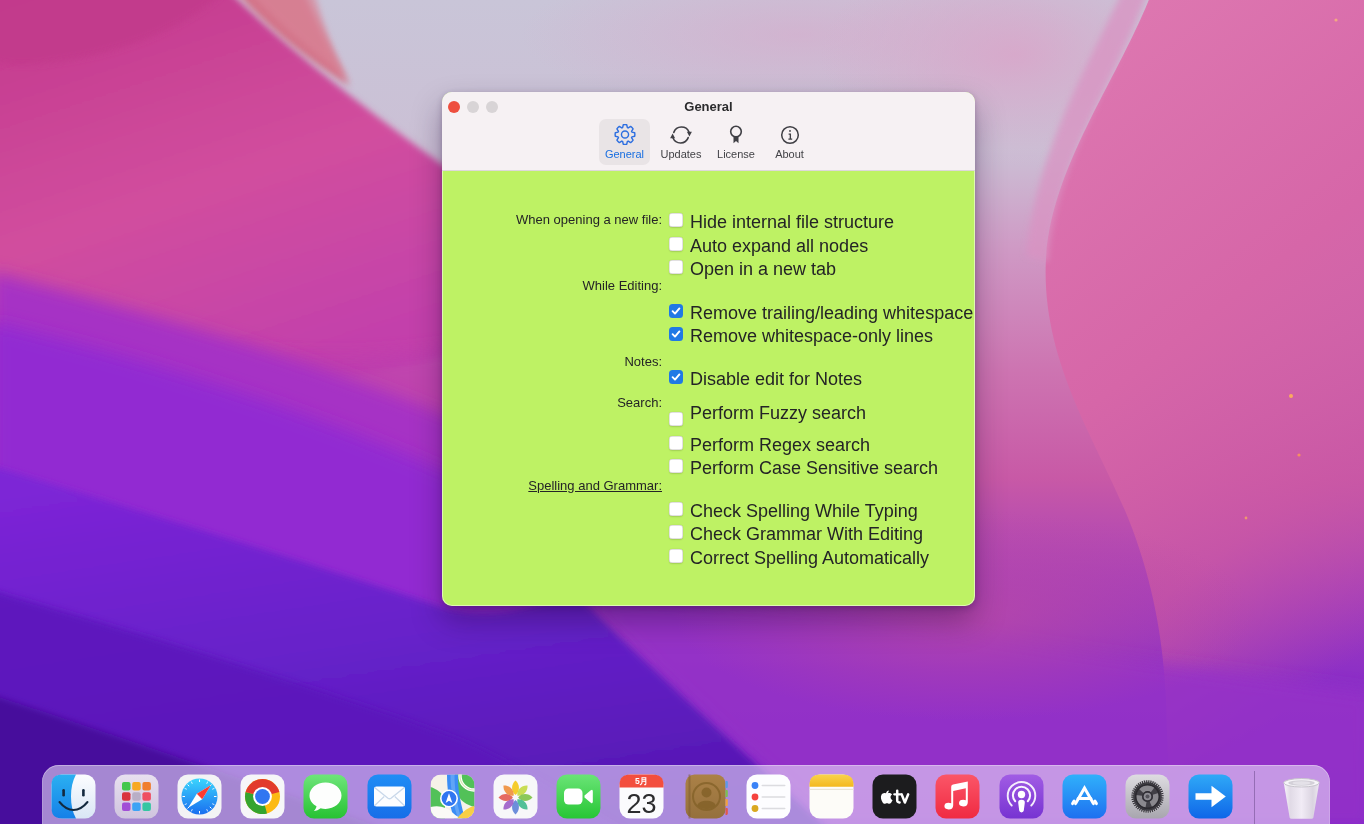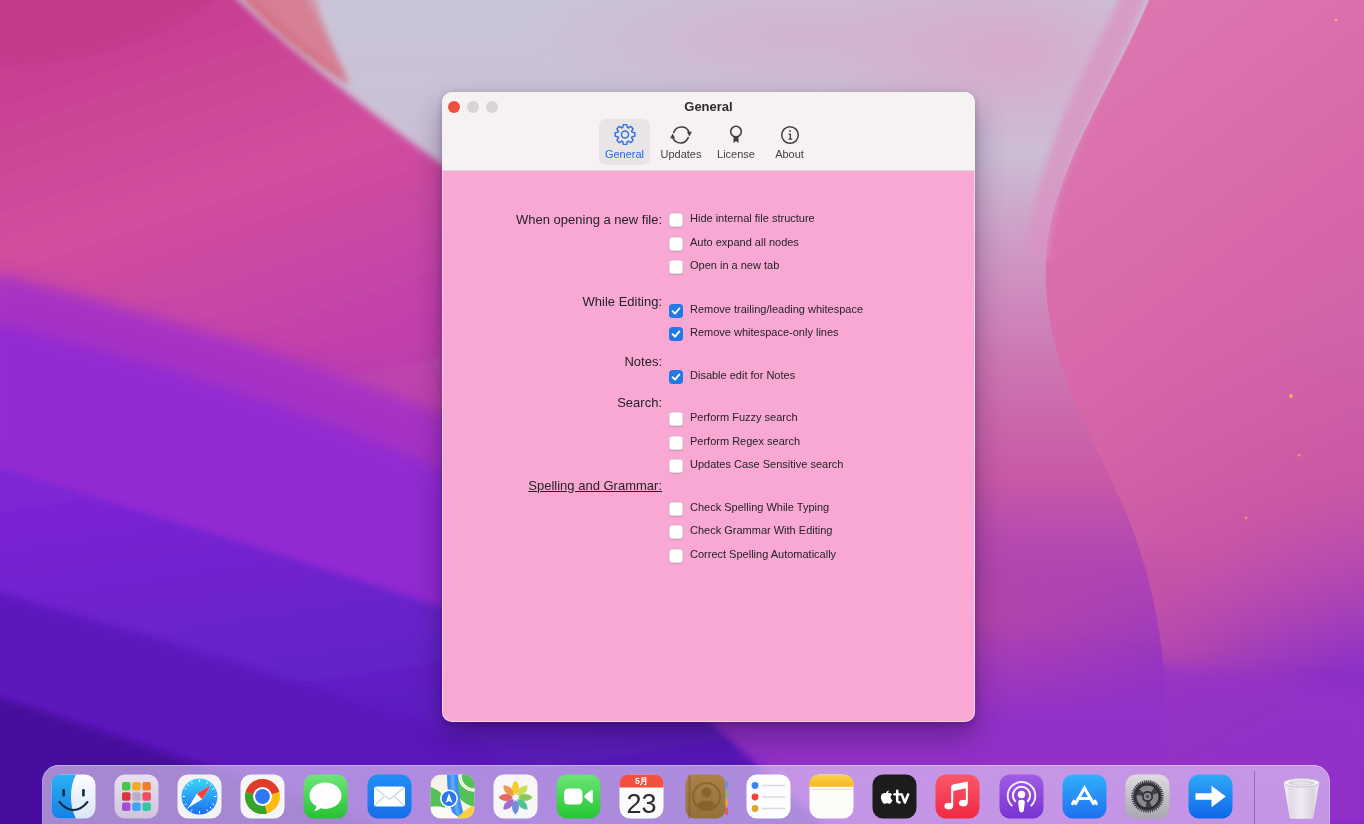--- a/index.html
+++ b/index.html
@@ -1,22 +1,22 @@
 <!DOCTYPE html>
 <html><head>
 <meta charset="utf-8">
 <style>
   * { margin:0; padding:0; box-sizing:border-box; }
   html,body { width:1364px; height:824px; overflow:hidden; font-family:"Liberation Sans", sans-serif; }
   #screen { position:relative; width:1364px; height:824px; overflow:hidden; background:#9a30d0; }
   #wall { position:absolute; left:0; top:0; }
 
   
-  #win { position:absolute; left:442px; top:92px; width:533px; height:630px;
-         border-radius:10px; background:#f9a8d4;
+  #win { position:absolute; left:442px; top:92px; width:533px; height:514px;
+         border-radius:10px; background:#bef264;
          box-shadow: 0 15px 30px rgba(25,3,50,0.35), 0 2px 6px rgba(25,3,50,0.22), inset 0 0 0 1px rgba(255,255,255,0.5);
   }
   #titlebar { position:absolute; left:0; top:0; width:533px; height:79px;
               background:#f6f1f3; border-radius:10px 10px 0 0; border-bottom:1px solid #ddd7da; }
   .tl { position:absolute; top:101px; width:12px; height:12px; border-radius:50%; }
   .tl { top:8.5px; }
   #tl1 { left:6px; background:#ee4f3f; }
   #tl2 { left:25px; background:#d8d4d6; }
   #tl3 { left:44px; background:#d8d4d6; }
   #wtitle { position:absolute; top:7px; left:0; width:533px; text-align:center;
@@ -24,21 +24,21 @@
   .tab { position:absolute; top:27px; height:46px; }
   .tab .lbl { position:absolute; top:29px; left:50%; transform:translateX(-50%); font-size:11px; color:#434347; white-space:nowrap; }
   .tab.sel { background:#e9e4e6; border-radius:7px; }
   .tab.sel .lbl { color:#1a6fe0; }
   .tab svg { position:absolute; top:4px; left:50%; transform:translateX(-50%); }
 
   .rowlab { position:absolute; font-size:13px; color:#242426; text-align:right; left:20px; width:200px; }
   .cb { position:absolute; left:227px; width:14px; height:14px; border-radius:3.5px;
         background:#ffffff; box-shadow: inset 0 0 0 0.5px #c6c1c4, 0 0.5px 1.5px rgba(0,0,0,0.15); }
   .cb.on { background:#2079e5; box-shadow:none; }
-  .cbl { position:absolute; left:248px; font-size:11px; color:#242426; white-space:nowrap; }
+  .cbl { position:absolute; left:248px; font-size:18px; color:#242426; white-space:nowrap; }
 
   
   #dock { position:absolute; left:42px; top:765px; width:1288px; height:59px;
           background:rgba(234,224,250,0.58); border-radius:17px 17px 0 0;
           box-shadow: inset 0 1px 0 rgba(255,255,255,0.32), inset 1px 0 0 rgba(255,255,255,0.16), inset -1px 0 0 rgba(255,255,255,0.16); }
   .di { position:absolute; top:773px; width:47px; height:47px; }
   .di svg { display:block; }
   #dsep { position:absolute; left:1254px; top:771px; width:1px; height:53px; background:rgba(50,25,80,0.32); }
 </style>
 </head>
@@ -171,21 +171,21 @@
   <div class="tab" style="left:325px; width:45px;">
     <svg width="24" height="24" viewBox="0 0 24 24" fill="none" stroke="#3f3f44" stroke-width="1.5">
       <circle cx="12" cy="12" r="8.3"></circle>
       <circle cx="12" cy="7.9" r="0.95" fill="#3f3f44" stroke="none"></circle>
       <path d="M10.6 11.1 L12.35 11.1 L12.35 16 M10.4 16.1 L14.2 16.1" stroke-width="1.35"></path>
     </svg>
     <div class="lbl">About</div>
   </div>
 
   <div class="rowlab" style="top:120px;">When opening a new file:</div>
-  <div class="rowlab" style="top:202px;">While Editing:</div>
+  <div class="rowlab" style="top:186px;">While Editing:</div>
   <div class="rowlab" style="top:262px;text-align:right;">Notes:</div>
   <div class="rowlab" style="top:303px;">Search:</div>
   <div class="rowlab" style="top:386px;text-decoration:underline;">Spelling and Grammar:</div>
 
   <div class="cb" style="top:121px;"></div>
       <div class="cbl" style="top:120px;">Hide internal file structure</div>
   <div class="cb" style="top:144.5px;"></div>
       <div class="cbl" style="top:143.5px;">Auto expand all nodes</div>
   <div class="cb" style="top:168px;"></div>
       <div class="cbl" style="top:167px;">Open in a new tab</div>
@@ -198,25 +198,25 @@
           <path d="M3.6 7.2 L6 9.6 L10.4 4.4" stroke="#fff" stroke-width="1.9" fill="none" stroke-linecap="round" stroke-linejoin="round"></path>
         </svg></div>
       <div class="cbl" style="top:233.5px;">Remove whitespace-only lines</div>
 
   <div class="cb on" style="top:278px;"><svg width="14" height="14" viewBox="0 0 14 14">
           <path d="M3.6 7.2 L6 9.6 L10.4 4.4" stroke="#fff" stroke-width="1.9" fill="none" stroke-linecap="round" stroke-linejoin="round"></path>
         </svg></div>
       <div class="cbl" style="top:277px;">Disable edit for Notes</div>
 
   <div class="cb" style="top:320px;"></div>
-      <div class="cbl" style="top:319px;text-align:right;">Perform Fuzzy search</div>
+      <div class="cbl" style="top:311px;text-align:right;">Perform Fuzzy search</div>
   <div class="cb" style="top:343.5px;"></div>
       <div class="cbl" style="top:342.5px;">Perform Regex search</div>
   <div class="cb" style="top:367px;"></div>
-      <div class="cbl" style="top:366px;">Updates Case Sensitive search</div>
+      <div class="cbl" style="top:366px;">Perform Case Sensitive search</div>
 
   <div class="cb" style="top:409.5px;"></div>
       <div class="cbl" style="top:408.5px;">Check Spelling While Typing</div>
   <div class="cb" style="top:433px;"></div>
       <div class="cbl" style="top:432px;">Check Grammar With Editing</div>
   <div class="cb" style="top:456.5px;"></div>
       <div class="cbl" style="top:455.5px;">Correct Spelling Automatically</div>
 </div>
 
 <div id="dock"></div>

